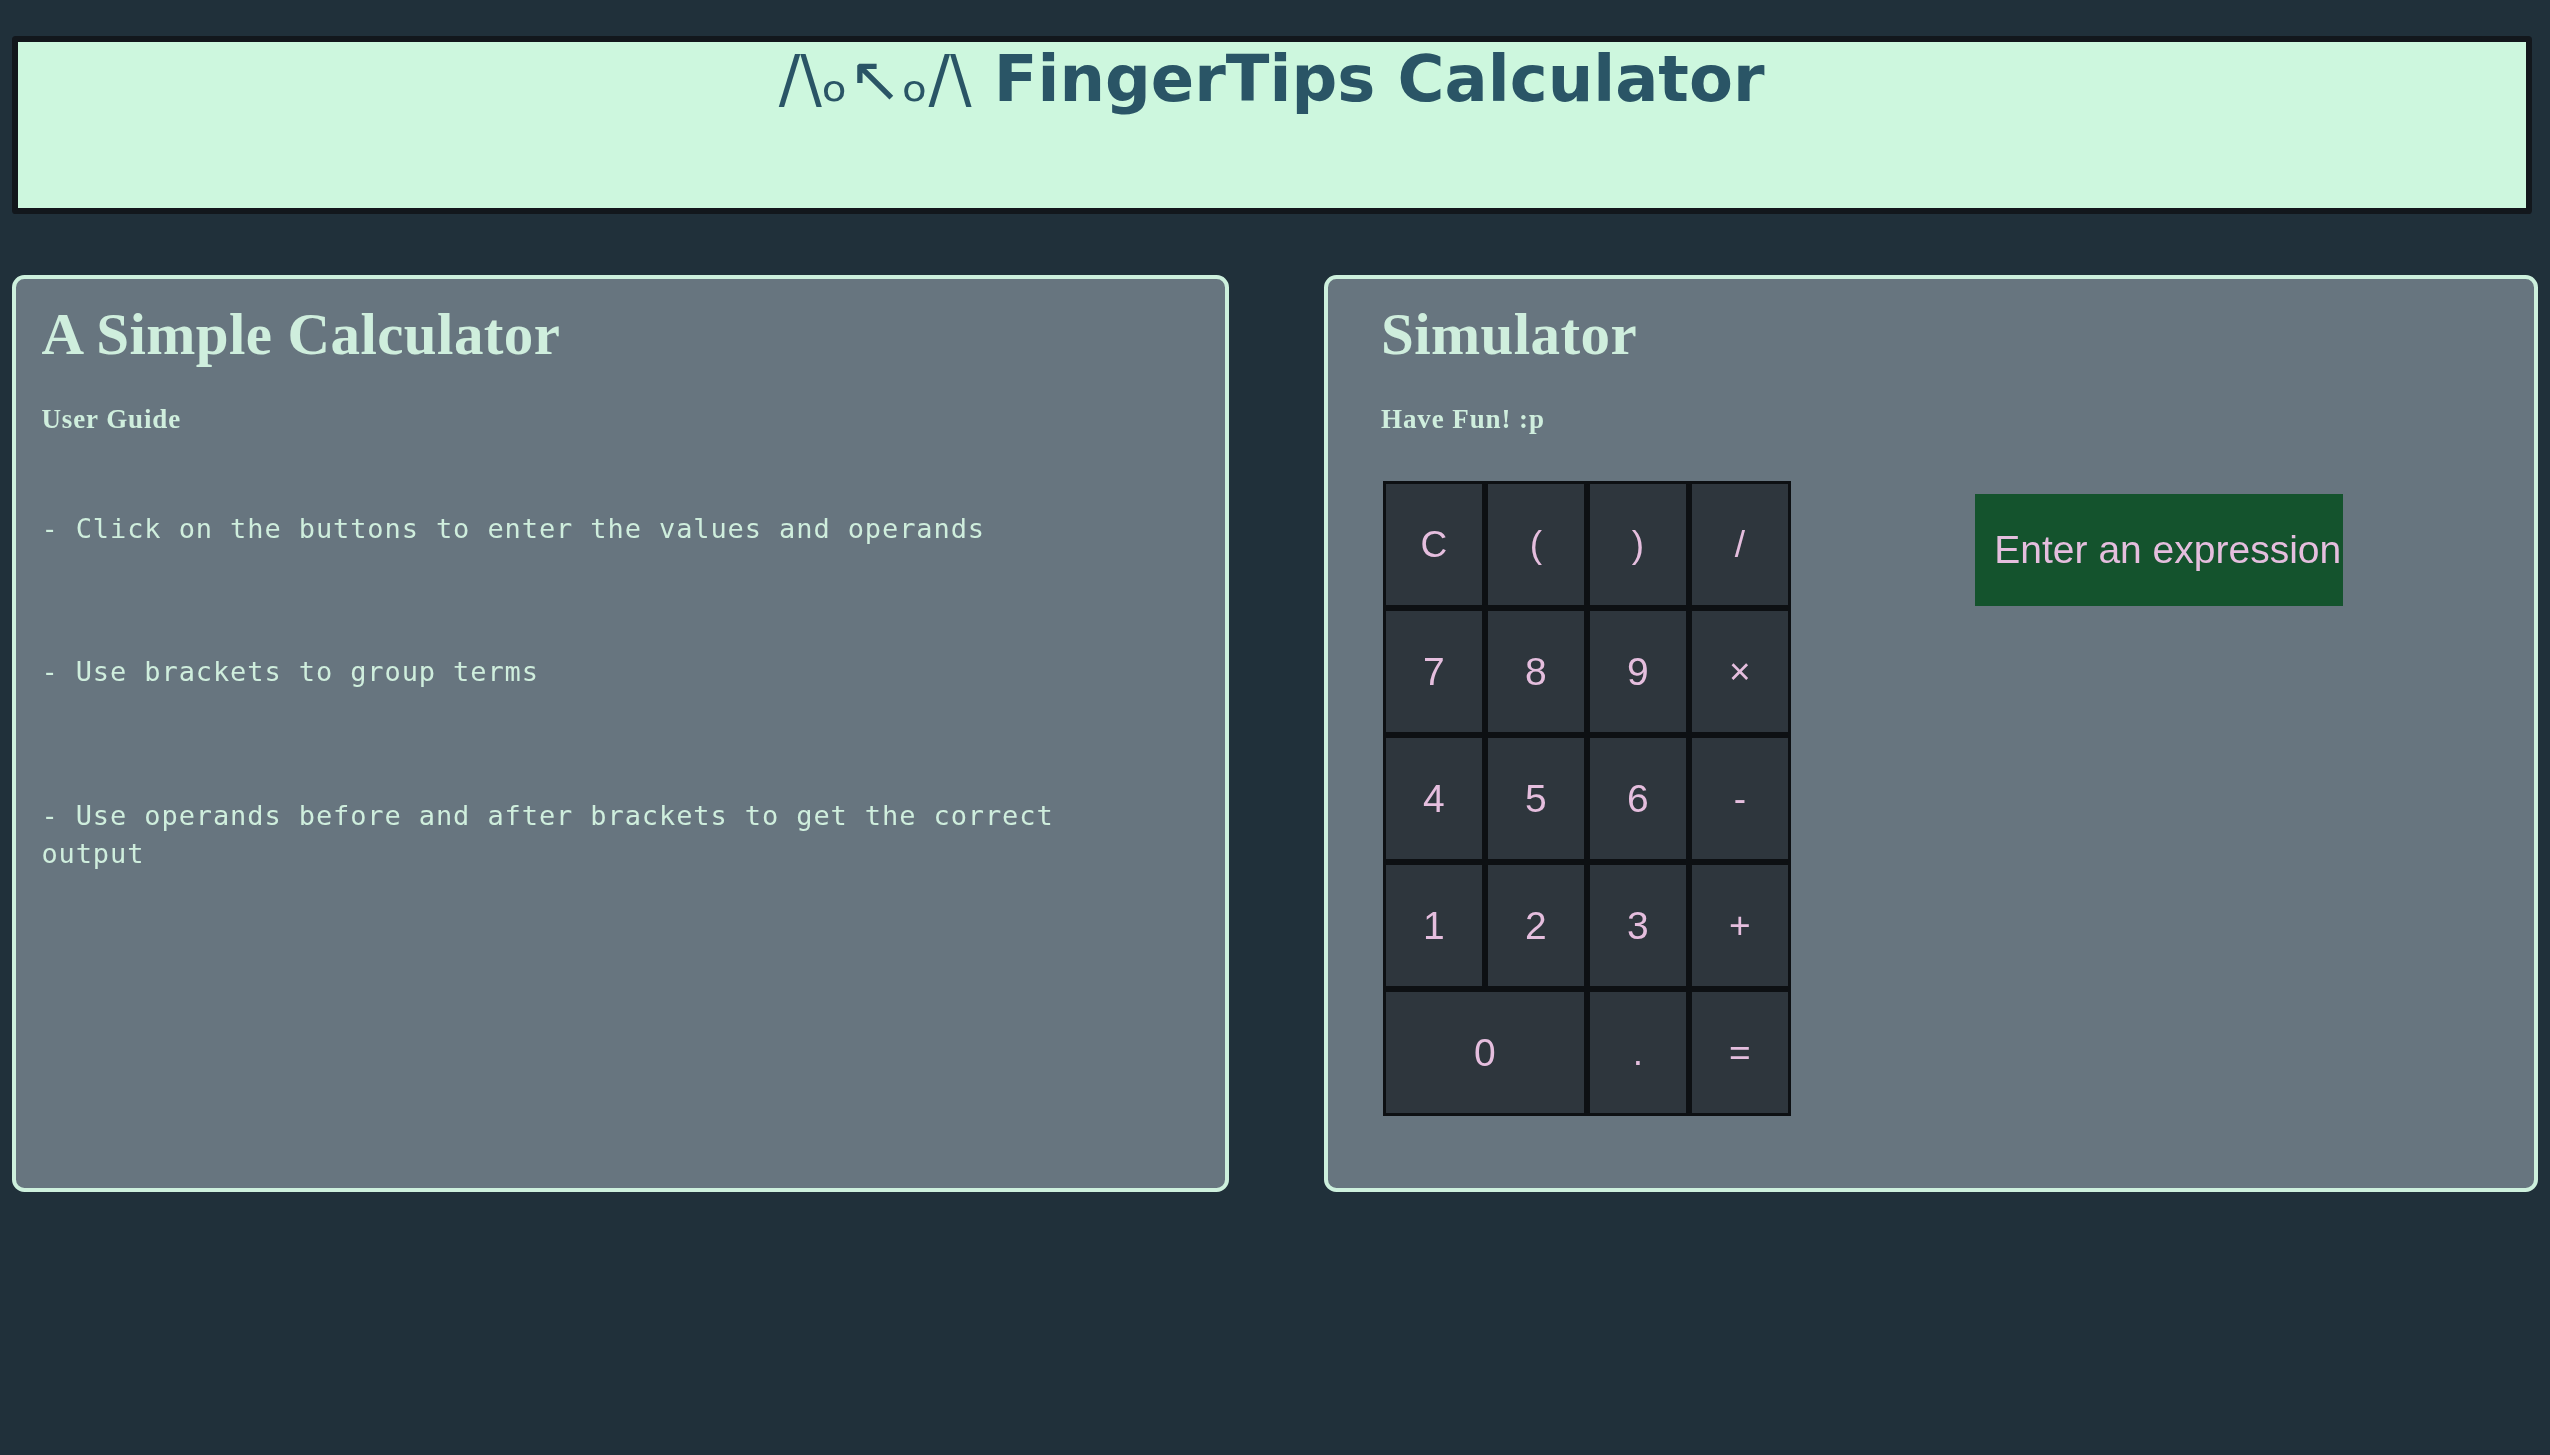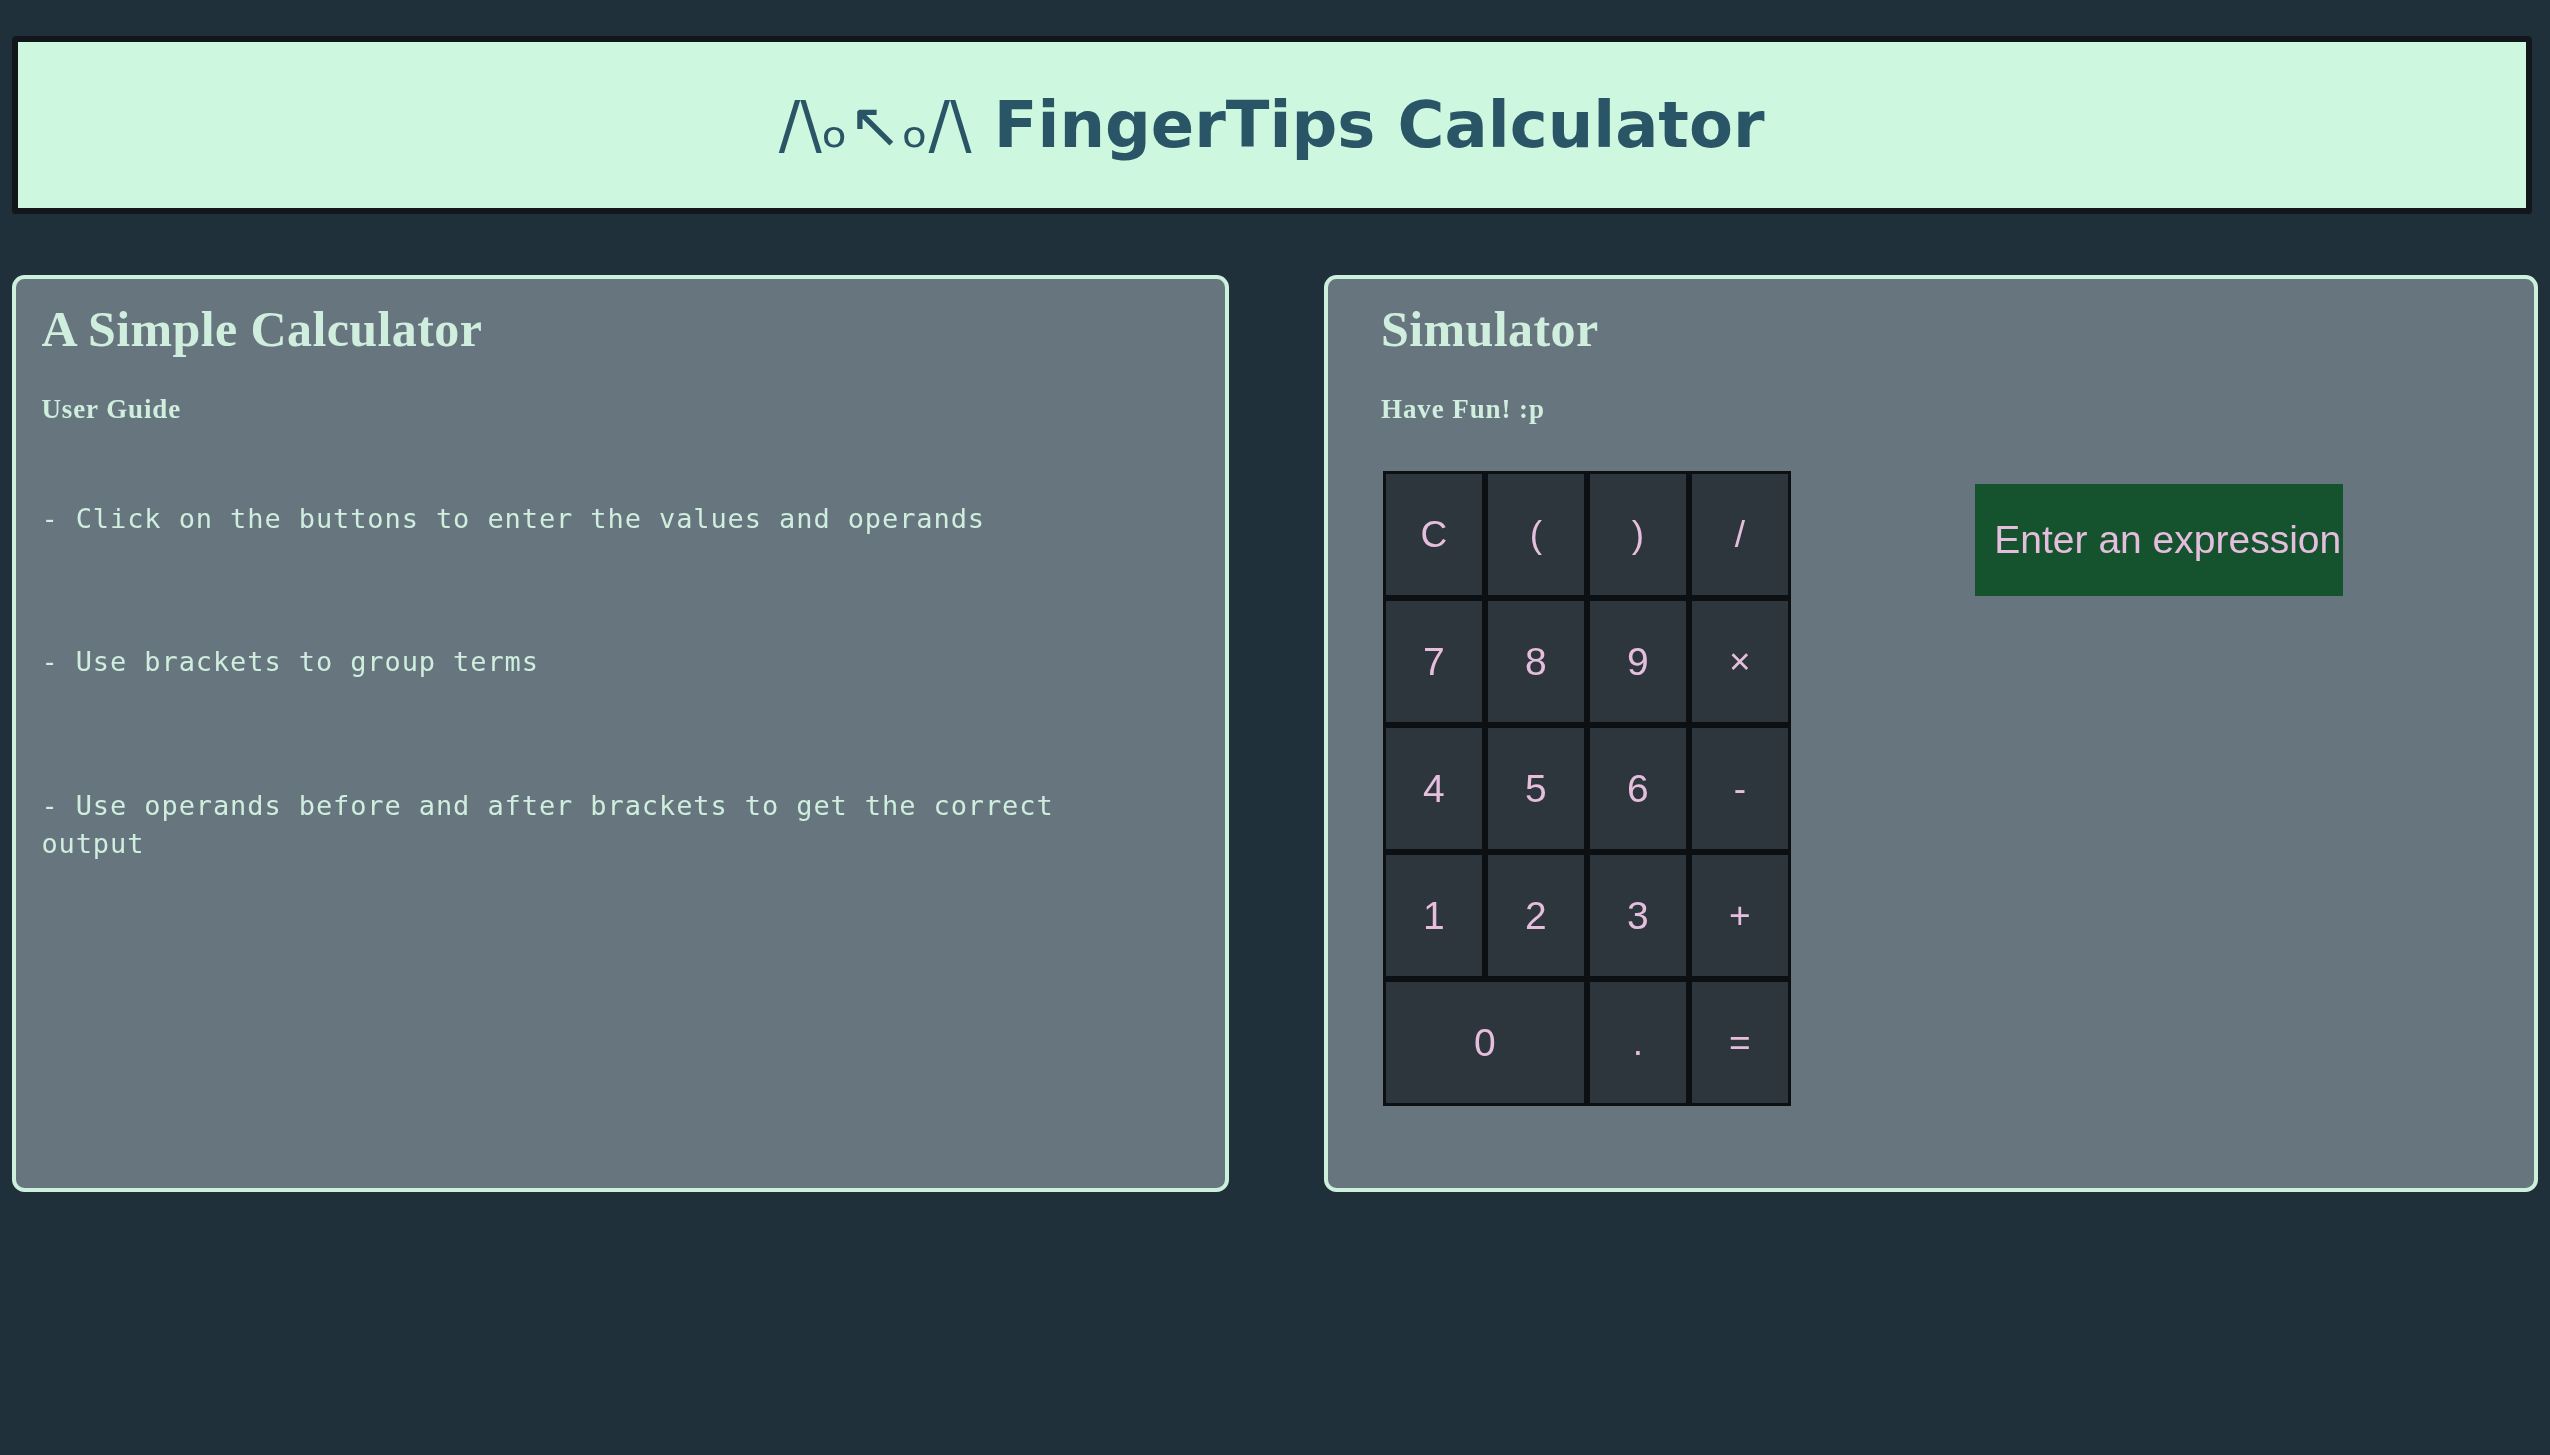--- a/index.html
+++ b/index.html
@@ -20,21 +20,20 @@
     position: absolute;
     left: 11.6px;
     top: 36px;
     width: 2520px;
     height: 178px;
     background: #cdf7de;
     border: 6.2px solid #12171c;
     border-radius: 3.6px;
     box-sizing: border-box;
     display: flex;
-    align-items: center;
     justify-content: center;
   }
   .header-title {
     font-family: "DejaVu Sans", sans-serif;
     font-weight: 700;
     font-size: 64px;
     color: #2a5566;
     letter-spacing: 0px;
     white-space: pre;
   }
@@ -67,21 +66,21 @@
     padding-left: 28px;
   }
 
   .panel-inner {
     padding: 23px 25px 0 25px;
   }
 
   .panel-heading {
     font-family: "Liberation Serif", "DejaVu Serif", serif;
     font-weight: 700;
-    font-size: 50px;
+    font-size: 59px;
     color: #cfeedd;
     margin: 0;
     line-height: 1.1;
     letter-spacing: 0.4px;
   }
 
   .panel-sub {
     font-family: Liberation Serif, serif;
     font-weight: 700;
     font-size: 27px;

